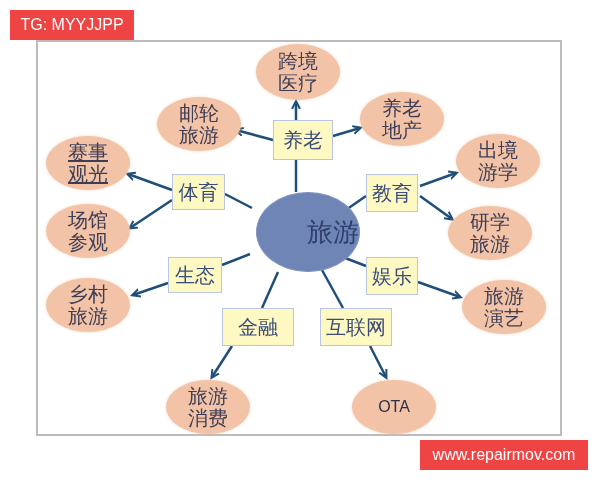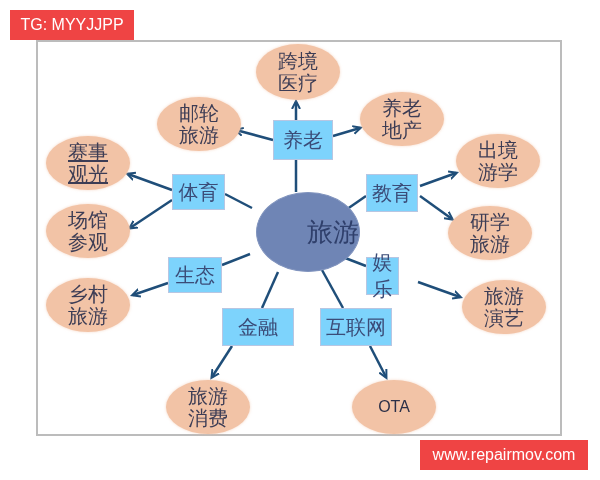--- a/index.html
+++ b/index.html
@@ -26,21 +26,21 @@
       text-align: center; box-sizing: border-box; color: #3d3d55;
     }
     .leaf {
       background: #f2c3a6; border-radius: 50%;
       font-size: 20px; line-height: 22px; padding: 0 10px;
       box-shadow: 0 0 3px rgba(240,190,160,0.6);
     }
     .leaf span { display: block; width: 44px; word-break: break-all; }
     .leaf.ota span { width: auto; font-family: Liberation Sans, sans-serif; font-size: 16px; color: #2c3048; }
     .cat {
-      background: #7dd3fc; color: #3b4c78; font-size: 20px;
+      background: #fef9c3; color: #3b4c78; font-size: 20px;
       border: 1px solid #b8c6e2;
     }
     .center {
       background: #6f85b5; border-radius: 50%; color: #2f3f6b; font-size: 26px;
       border: 1px solid #8194be;
     }
   </style>
 </head>
 <body>
 
@@ -93,21 +93,21 @@
 </div>
 <div class="node cat" style="left:222px; top:308px; width:72px; height:38px;">
   <span>金融</span>
 </div>
 <div class="node cat" style="left:320px; top:308px; width:72px; height:38px;">
   <span>互联网</span>
 </div>
 <div class="node cat" style="left:366px; top:174px; width:52px; height:38px;">
   <span>教育</span>
 </div>
-<div class="node cat" style="left:366px; top:257px; width:33px; height:38px;justify-content:center;">
+<div class="node cat" style="left:366px; top:257px; width:52px; height:38px;justify-content:center;">
   <span>娱乐</span>
 </div>
 
 <div class="node leaf" style="left:256px; top:44px; width:84px; height:56px;">
   <span>跨境医疗</span>
 </div>
 <div class="node leaf" style="left:157px; top:97px; width:84px; height:54px;">
   <span>邮轮旅游</span>
 </div>
 <div class="node leaf" style="left:360px; top:92px; width:84px; height:54px;">

